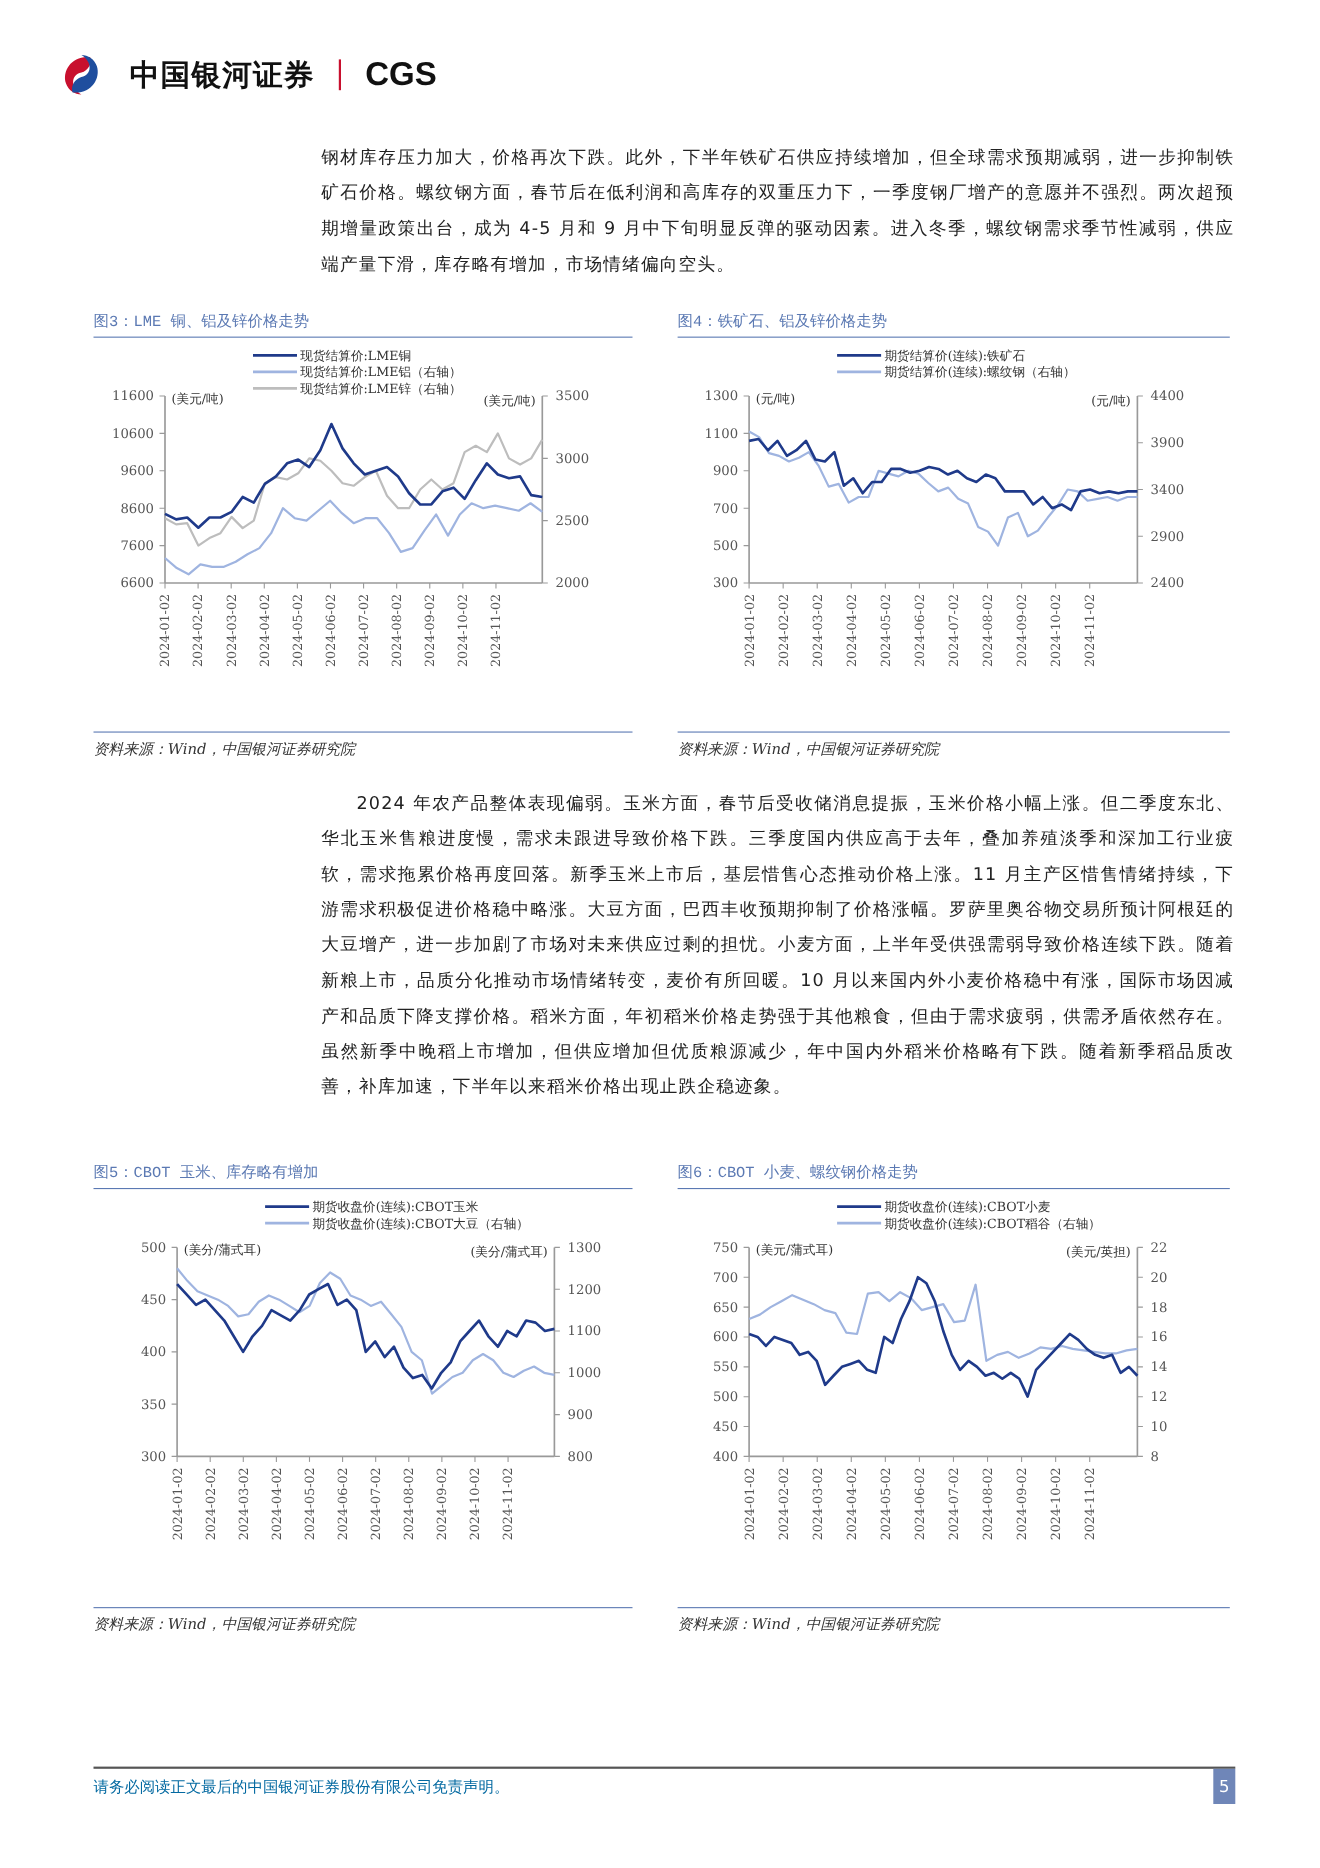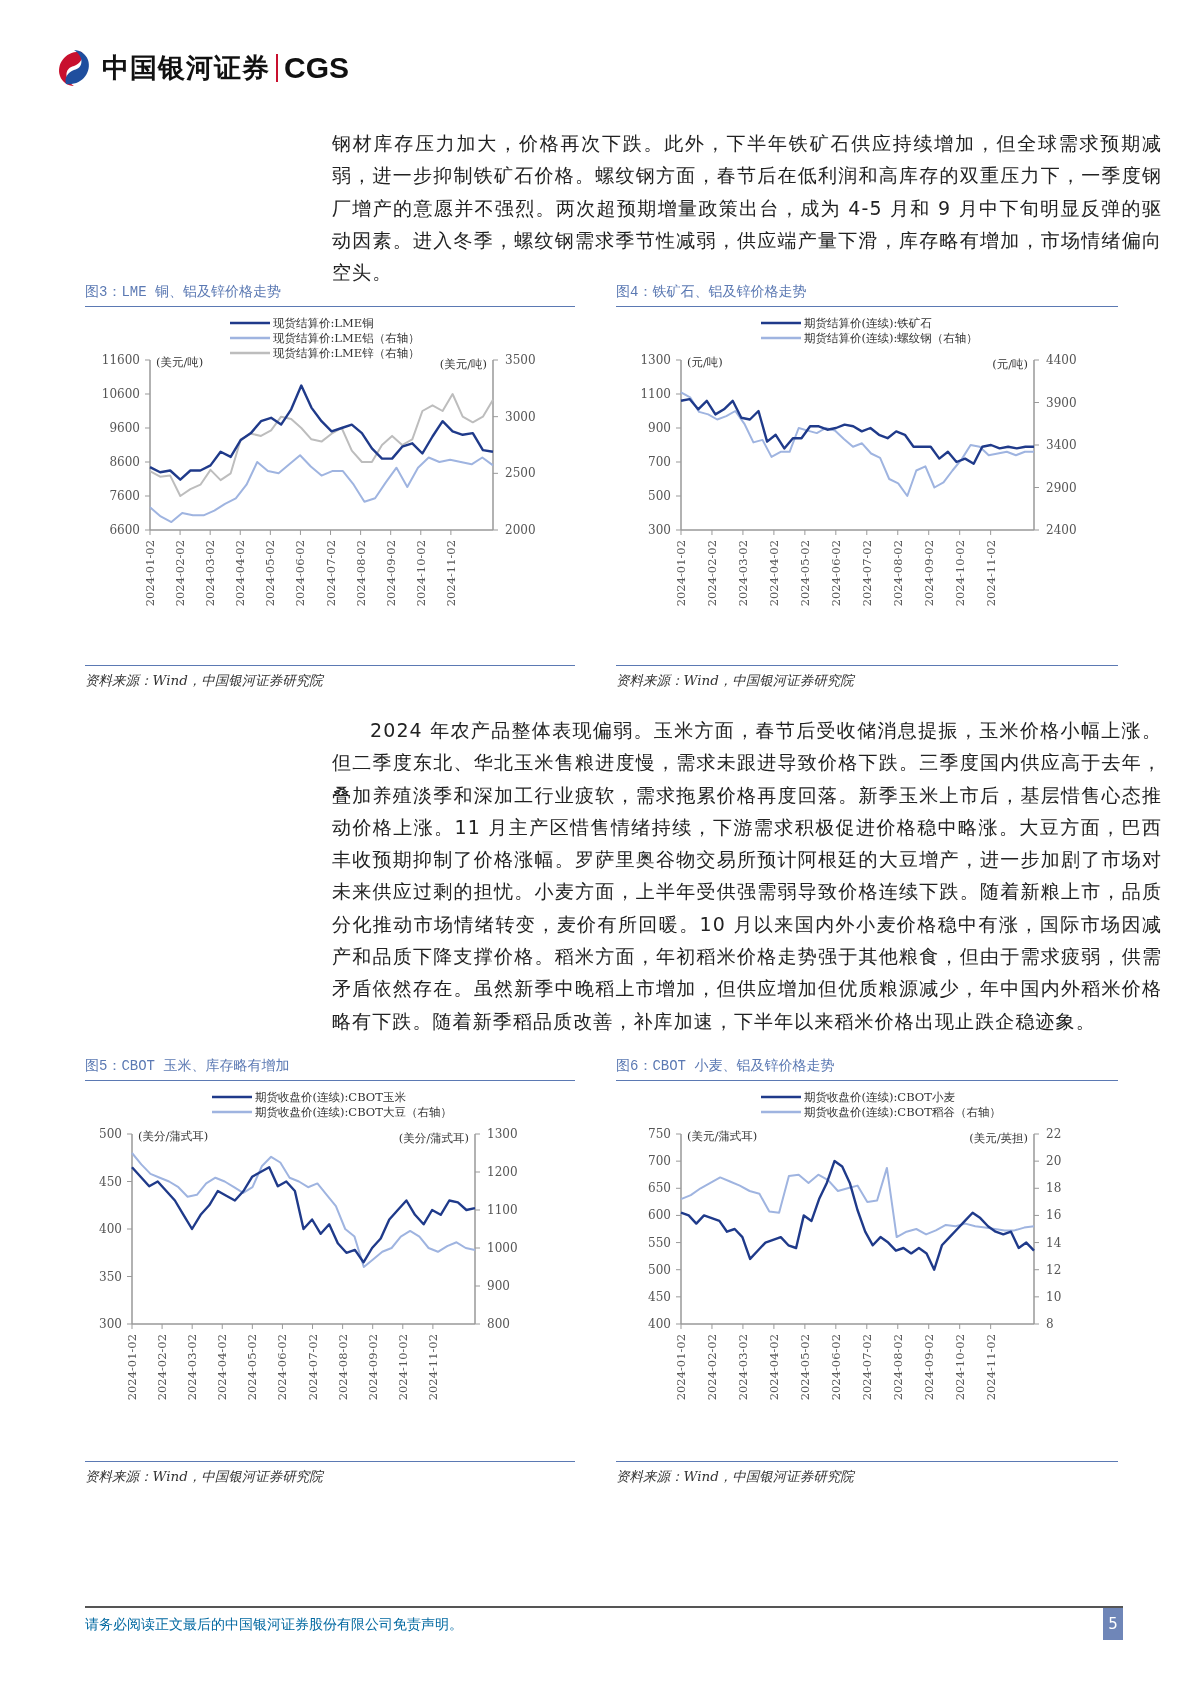--- a/index.html
+++ b/index.html
@@ -1,22 +1,22 @@
 <!DOCTYPE html>
 <html><head>
 <meta charset="utf-8">
 <style>
   html,body{margin:0;padding:0;background:#fff;}
   body{width:1200px;height:1698px;position:relative;font-family:"DejaVu Serif","Liberation Serif",serif;color:#222;overflow:hidden;}
-  .logo{position:absolute;left:52px;top:46px;height:44px;display:flex;align-items:center;}
+  .logo{position:absolute;left:52px;top:46px;height:44px;display:flex;align-items:center;gap:16px;}
   .logo-mark{width:44px;height:44px;margin-right:6px;}
   .logo-cn{font-family:"DejaVu Sans","Liberation Sans",sans-serif;font-weight:bold;font-size:27px;color:#111;letter-spacing:1px;}
   .logo-sep{width:2px;height:28px;background:#c8102e;margin:0 6px 0 6px;}
   .logo-en{font-family:Liberation Sans, sans-serif;font-weight:bold;font-size:30px;color:#111;}
-  .para{position:absolute;left:292px;width:830px;font-size:19px;line-height:32.3px;letter-spacing:1.1px;text-align:justify;color:#222;font-family:"DejaVu Sans","Liberation Sans",sans-serif;margin-left:40px;}
+  .para{position:absolute;left:292px;width:830px;font-size:16px;line-height:32.3px;letter-spacing:1.1px;text-align:justify;color:#222;font-family:"DejaVu Sans","Liberation Sans",sans-serif;}
   .para p{margin:0;}
   .fig-title{position:absolute;font-size:14px;color:#5b79b3;font-family:Liberation Mono, monospace;}
   .fig-rule{position:absolute;height:1px;background:#5b79b3;}
   .src{position:absolute;font-size:13.5px;font-style:italic;color:#333;font-family:"DejaVu Serif","Liberation Serif",serif;}
   .chart{position:absolute;}
   .chart svg text{font-family:"DejaVu Serif","Liberation Serif",serif;}
   .footer-rule{position:absolute;left:85px;top:1606px;width:1038px;height:2px;background:#555;}
   .footer-text{position:absolute;left:85px;top:1616px;font-size:14px;color:#0369a1;font-family:"DejaVu Sans","Liberation Sans",sans-serif;}
   .page-num{position:absolute;left:1103px;top:1608px;width:20px;height:32px;background:#6f86b8;color:#fff;font-size:15px;text-align:center;line-height:32px;font-family:"DejaVu Sans","Liberation Sans",sans-serif;}
 </style>
@@ -172,21 +172,21 @@
     </svg></div>
 <div class="fig-rule" style="left:616px;top:665px;width:502px;"></div>
 <div class="src" style="left:616px;top:672px;">资料来源：Wind，中国银河证券研究院</div>
 
 <div class="para" style="top:714px;">
   <p style="text-indent:2em;">2024 年农产品整体表现偏弱。玉米方面，春节后受收储消息提振，玉米价格小幅上涨。但二季度东北、华北玉米售粮进度慢，需求未跟进导致价格下跌。三季度国内供应高于去年，叠加养殖淡季和深加工行业疲软，需求拖累价格再度回落。新季玉米上市后，基层惜售心态推动价格上涨。11 月主产区惜售情绪持续，下游需求积极促进价格稳中略涨。大豆方面，巴西丰收预期抑制了价格涨幅。罗萨里奥谷物交易所预计阿根廷的大豆增产，进一步加剧了市场对未来供应过剩的担忧。小麦方面，上半年受供强需弱导致价格连续下跌。随着新粮上市，品质分化推动市场情绪转变，麦价有所回暖。10 月以来国内外小麦价格稳中有涨，国际市场因减产和品质下降支撑价格。稻米方面，年初稻米价格走势强于其他粮食，但由于需求疲弱，供需矛盾依然存在。虽然新季中晚稻上市增加，但供应增加但优质粮源减少，年中国内外稻米价格略有下跌。随着新季稻品质改善，补库加速，下半年以来稻米价格出现止跌企稳迹象。</p>
 </div>
 
 <div class="fig-title" style="left:85px;top:1057px;">图5：CBOT 玉米、库存略有增加</div>
 <div class="fig-rule" style="left:85px;top:1080px;width:490px;"></div>
-<div class="chart" id="chart-fig5" style="left:67px;top:1084px;width:500px;height:380px;"><svg width="500" height="380" viewBox="0 0 500 380">
+<div class="chart" id="chart-fig5" style="left:96px;top:1084px;width:500px;height:380px;"><svg width="500" height="380" viewBox="0 0 500 380">
       <g>
         <line x1="145" y1="13" x2="185" y2="13" stroke="#1f3a8a" stroke-width="2.5"></line>
         <text x="188" y="17" font-size="11.5" fill="#333">期货收盘价(连续):CBOT玉米</text>
       </g>
       <g>
         <line x1="145" y1="28" x2="185" y2="28" stroke="#9fb4e0" stroke-width="2.5"></line>
         <text x="188" y="32" font-size="11.5" fill="#333">期货收盘价(连续):CBOT大豆（右轴）</text>
       </g>
       <line x1="65" y1="50" x2="65" y2="240" stroke="#999999" stroke-width="1.5"></line>
       <line x1="408" y1="50" x2="408" y2="240" stroke="#999999" stroke-width="1.5"></line>
@@ -236,21 +236,21 @@
       <line x1="335.7894736842105" y1="240" x2="335.7894736842105" y2="245" stroke="#999999"></line>
       <text x="0" y="0" font-size="11.5" fill="#555" text-anchor="end" transform="translate(339.7894736842105,250) rotate(-90)">2024-10-02</text>
       <line x1="365.8771929824561" y1="240" x2="365.8771929824561" y2="245" stroke="#999999"></line>
       <text x="0" y="0" font-size="11.5" fill="#555" text-anchor="end" transform="translate(369.8771929824561,250) rotate(-90)">2024-11-02</text>
       <polyline points="65.0,69.0 74.3,80.4 83.5,89.9 92.8,93.7 102.1,97.5 111.4,103.2 120.6,112.7 129.9,110.8 139.2,99.4 148.4,93.7 157.7,97.5 167.0,103.2 176.2,108.9 185.5,103.2 194.8,82.3 204.1,72.8 213.3,78.5 222.6,93.7 231.9,97.5 241.1,103.2 250.4,99.4 259.7,110.8 268.9,122.2 278.2,145.0 287.5,152.6 296.8,183.0 306.0,175.4 315.3,167.8 324.6,164.0 333.8,152.6 343.1,146.9 352.4,152.6 361.6,164.0 370.9,167.8 380.2,162.1 389.5,158.3 398.7,164.0 408.0,165.9" fill="none" stroke="#9fb4e0" stroke-width="2" stroke-linejoin="round"></polyline>
       <polyline points="65.0,83.3 73.6,92.8 82.2,102.3 90.7,97.5 99.3,107.0 107.9,116.5 116.5,130.8 125.0,145.0 133.6,130.8 142.2,121.3 150.8,107.0 159.3,111.8 167.9,116.5 176.5,107.0 185.1,92.8 193.6,88.0 202.2,83.3 210.8,102.3 219.3,97.5 227.9,107.0 236.5,145.0 245.1,135.5 253.7,149.8 262.2,140.3 270.8,159.3 279.4,168.8 287.9,165.9 296.5,178.3 305.1,164.0 313.7,154.5 322.3,135.5 330.8,126.0 339.4,116.5 348.0,130.8 356.6,140.3 365.1,126.0 373.7,130.8 382.3,116.5 390.9,118.4 399.4,126.0 408.0,124.1" fill="none" stroke="#1f3a8a" stroke-width="2.4" stroke-linejoin="round"></polyline>
     </svg></div>
 <div class="fig-rule" style="left:85px;top:1461px;width:490px;"></div>
 <div class="src" style="left:85px;top:1468px;">资料来源：Wind，中国银河证券研究院</div>
 
-<div class="fig-title" style="left:616px;top:1057px;">图6：CBOT 小麦、铝及锌价格走势</div>
+<div class="fig-title" style="left:616px;top:1057px;">图6：CBOT 小麦、螺纹钢价格走势</div>
 <div class="fig-rule" style="left:616px;top:1080px;width:502px;"></div>
 <div class="chart" id="chart-fig6" style="left:616px;top:1084px;width:510px;height:380px;"><svg width="510" height="380" viewBox="0 0 510 380">
       <g>
         <line x1="145" y1="13" x2="185" y2="13" stroke="#1f3a8a" stroke-width="2.5"></line>
         <text x="188" y="17" font-size="11.5" fill="#333">期货收盘价(连续):CBOT小麦</text>
       </g>
       <g>
         <line x1="145" y1="28" x2="185" y2="28" stroke="#9fb4e0" stroke-width="2.5"></line>
         <text x="188" y="32" font-size="11.5" fill="#333">期货收盘价(连续):CBOT稻谷（右轴）</text>
       </g>

